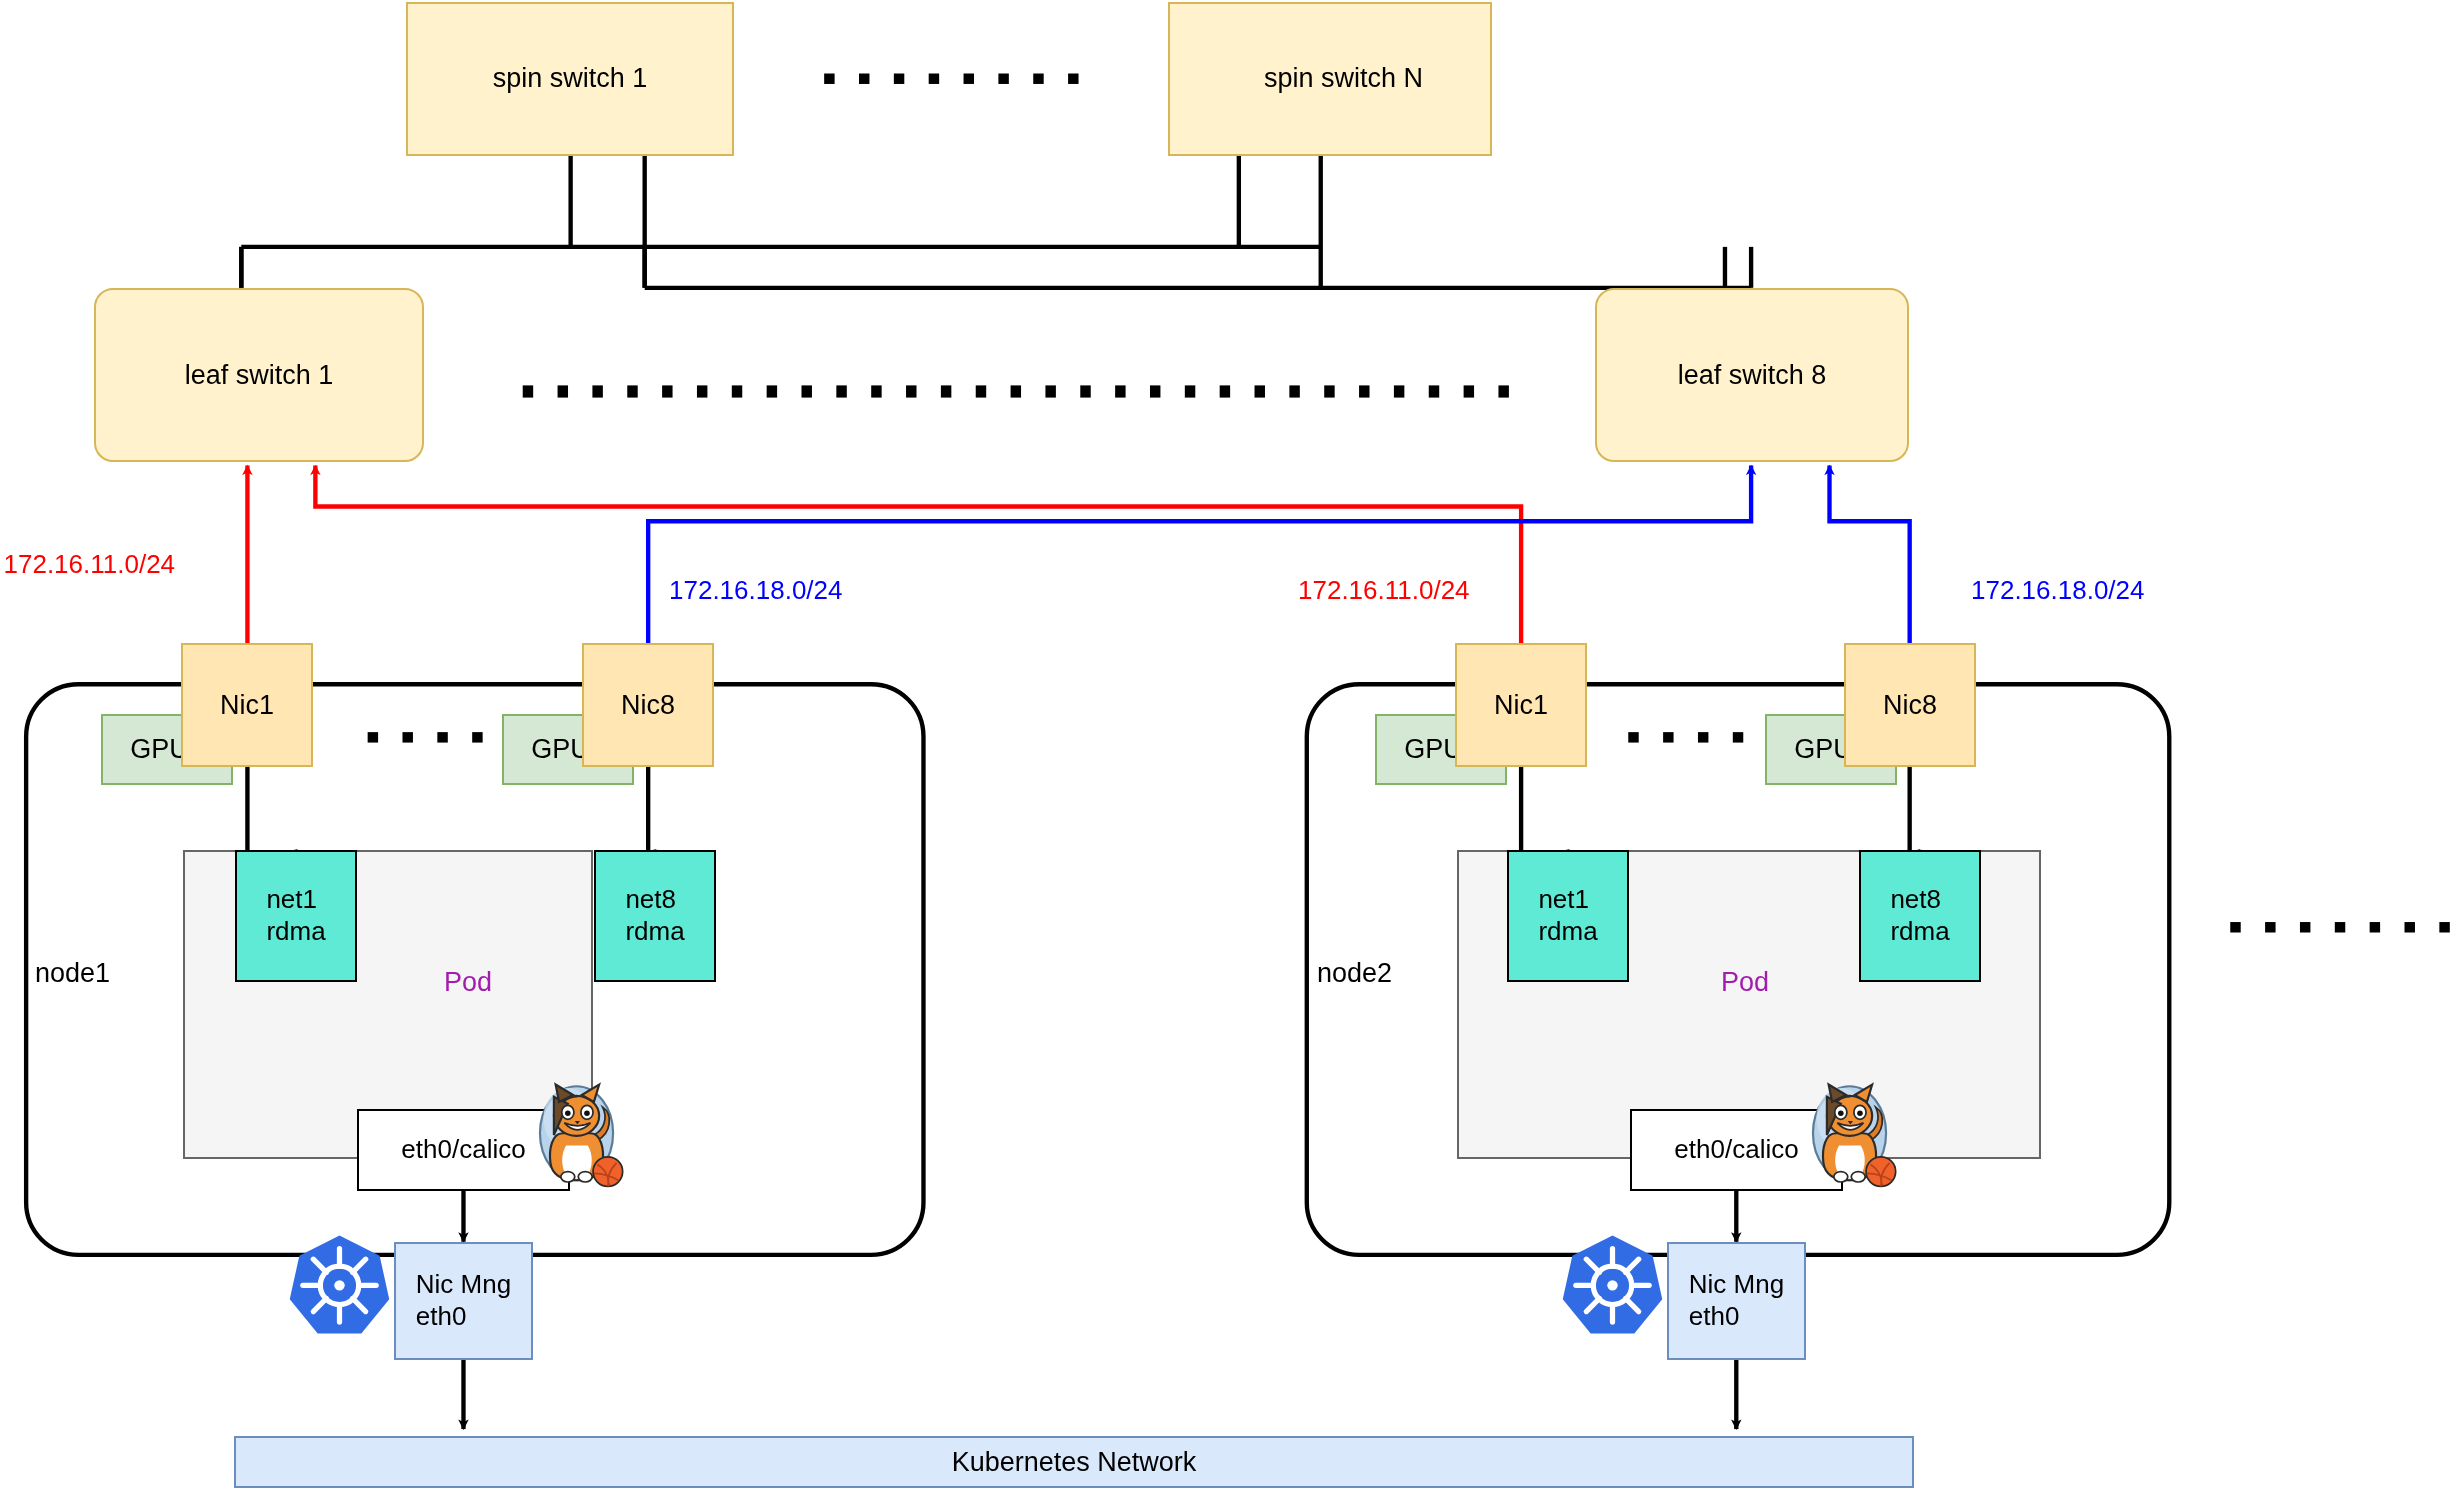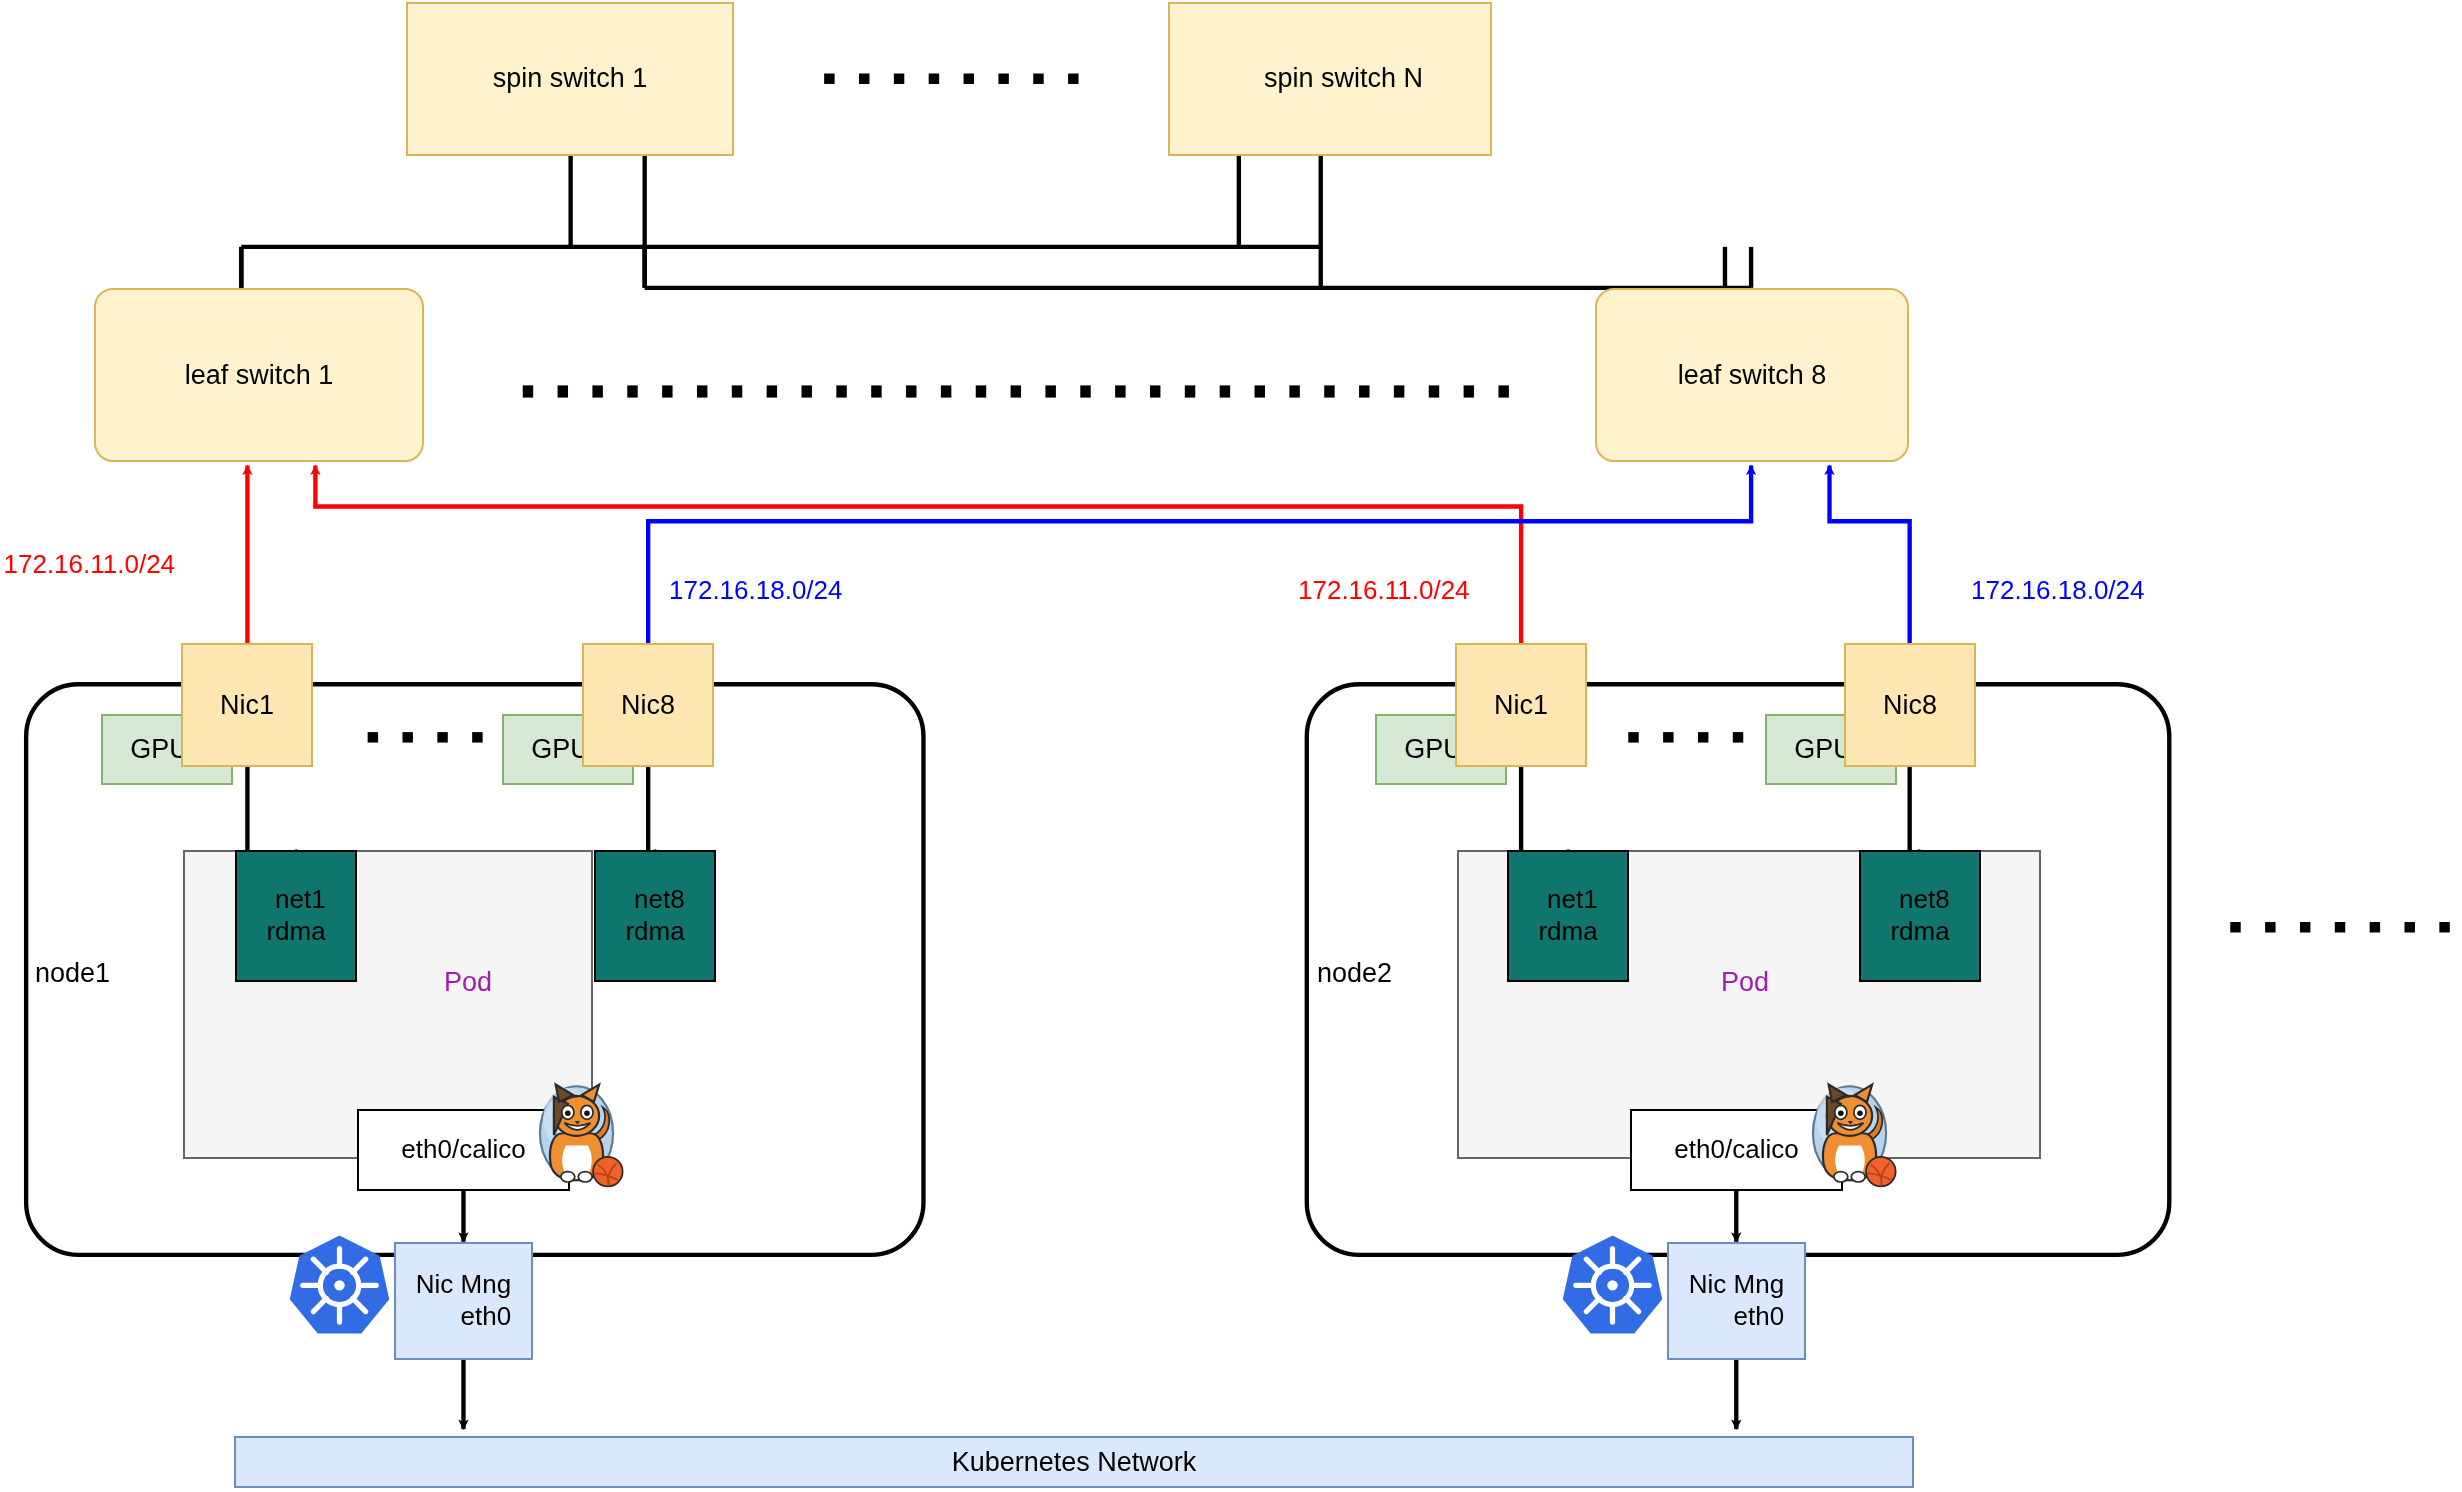--- a/index.html
+++ b/index.html
@@ -20,21 +20,21 @@
     top: 0; left: 0;
     width: 2462px;
     height: 1493px;
   }
   .box {
     position: absolute;
     box-sizing: border-box;
     display: flex;
     align-items: center;
     justify-content: center;
-    text-align: right;
+    text-align: left;
     color: #000000;
     line-height: 1.22;
     white-space: pre-line;
   }
   .switch-box {
     background: #fff2cc;
     border: 2.6px solid #d6b656;
     font-size: 27px;
   }
   .leaf-box {
@@ -49,21 +49,21 @@
     font-size: 27px;
     z-index: 30;
   }
   .gpu-box {
     background: #d5e8d4;
     border: 2.6px solid #82b366;
     font-size: 27px;
     z-index: 20;
   }
   .net-box {
-    background: #0f766e;
+    background: #5eead4;
     border: 2.6px solid #000000;
     font-size: 26px;
     z-index: 25;
   }
   .eth-box {
     background: #ffffff;
     border: 2.6px solid #000000;
     font-size: 26px;
     z-index: 25;
     margin-top: 32px;

